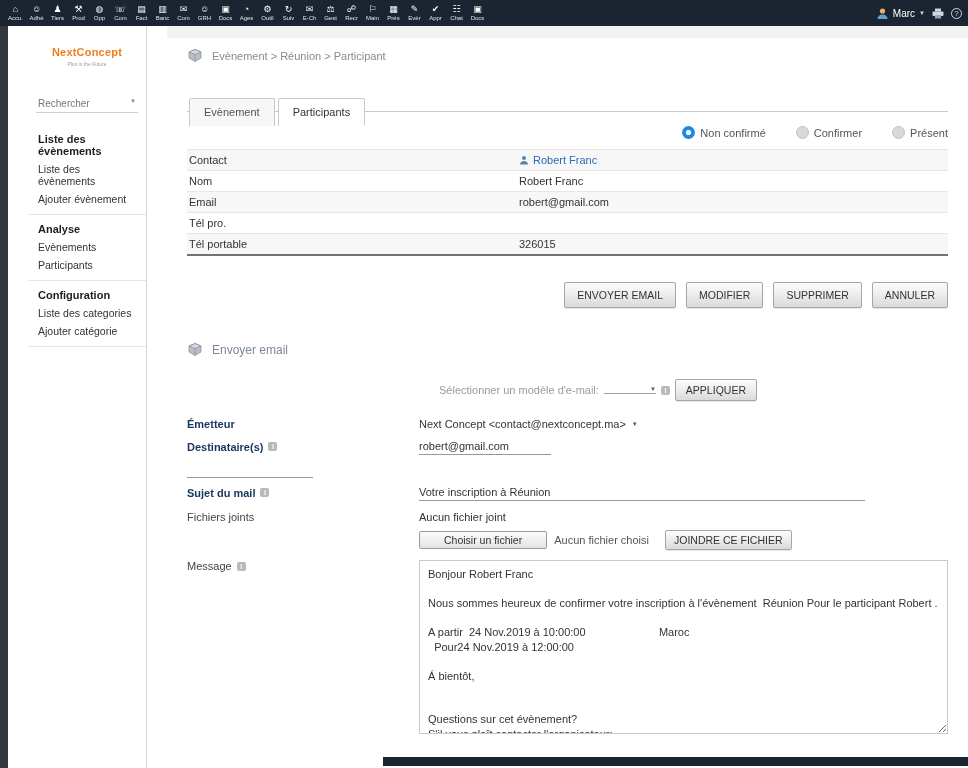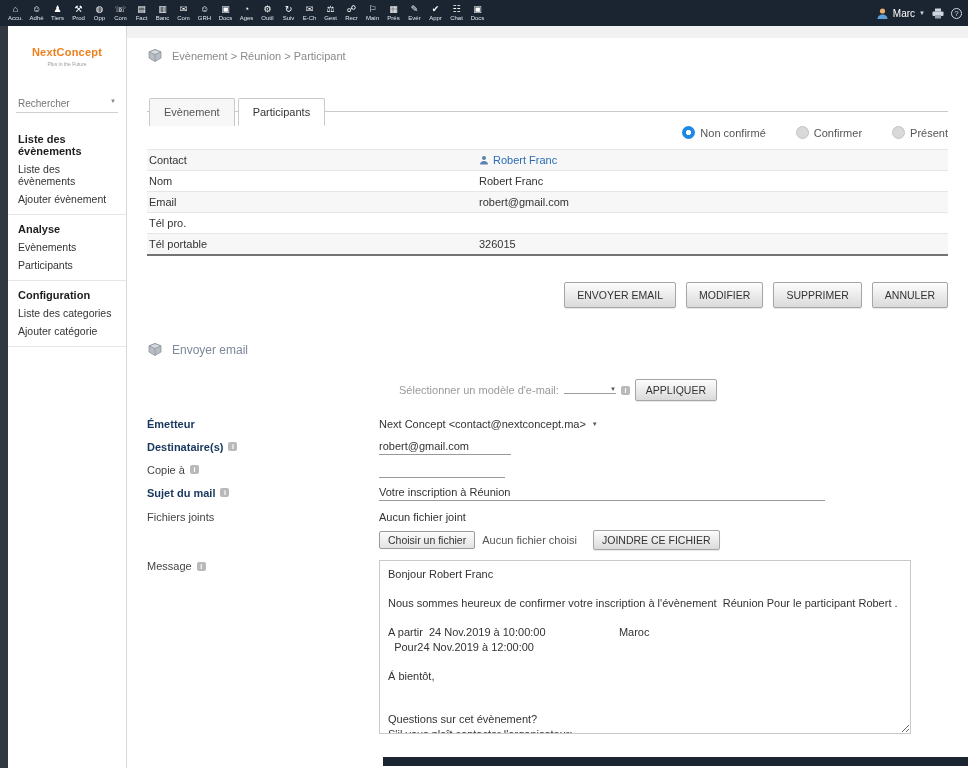--- a/index.html
+++ b/index.html
@@ -13,21 +13,21 @@
              color:#fff; cursor:pointer; }
   .tb-icon { font-size:9px; line-height:11px; }
   .tb-label { font-size:6px; line-height:7px; white-space:nowrap; color:#dfe5ec; }
   .tb-right { margin-left:auto; display:flex; align-items:center; gap:7px; color:#fff; font-size:10px; }
   .tb-user { display:flex; align-items:center; gap:4px; cursor:pointer; }
   .chev { font-size:6px; color:#cfd6df; }
   .help-circle { width:11px; height:11px; border:1px solid #cfd6df; border-radius:50%;
                  font-size:8px; line-height:10px; text-align:center; color:#cfd6df; cursor:pointer; }
 
   
-  .layout { display:flex; height:742px; }
+  .layout { display:flex; height:742px;gap:20px; }
   .edge-strip { width:8px; background:#32383f; }
   .sidebar { width:119px; background:#fff; border-right:1px solid #d8d8d8;
              display:flex; flex-direction:column; }
   .main { flex:1; background:#fff; padding:0 20px; position:relative; overflow:hidden; }
 
   
   .logo { margin:16px 4px 4px; text-align:center; }
   .logo-main { color:#ee7f1d; font-weight:bold; font-size:11px; letter-spacing:0.2px; }
   .logo-tag { display:block; font-size:5px; color:#9a9a9a; margin-top:1px; }
   .search-wrap { margin:22px 8px 0; position:relative; border-bottom:1px solid #cfcfcf; }
@@ -90,21 +90,21 @@
   .flabel.strong { color:#17365d; font-weight:bold; }
   .flabel.normal { color:#444; }
   .fsel { display:inline-flex; align-items:center; gap:6px; color:#333; cursor:pointer; }
   .uinput { border:none; border-bottom:1px solid #999; font-size:11px; color:#333;
             outline:none; padding:2px 0; background:transparent; font-family:inherit; }
   .w-recip { width:132px; } .w-cc { width:126px; } .w-subj { width:446px; }
 
   .files-col { display:flex; flex-direction:column; gap:7px; }
   .file-line { display:flex; align-items:center; font-size:11px; color:#555; }
   .file-btn { border:1px solid #9b9b9b; background:linear-gradient(#fbfbfb,#e3e3e3);
-              font-size:10.5px; color:#333; padding:2px 8px; border-radius:2px;
+              font-size:10.5px; color:#333; padding:2px 24px; border-radius:2px;
               cursor:pointer; font-family:inherit; }
   .nofile { margin-left:7px; }
   .join-btn { margin-left:16px; padding:3px 8px; }
 
   textarea.msg { width:532px; height:174px; border:1px solid #c9c9c9; font-family:inherit;
                  font-size:11px; color:#333; padding:6px 8px; line-height:1.32;
                  outline:none; resize:both; }
 
   .footer-bar { position:absolute; left:383px; right:0; bottom:2px; height:9px;
                 background:#1b2531; }
@@ -352,24 +352,20 @@
 
     <div class="frow">
       <span class="flabel strong">
         <span>Destinataire(s)</span>
         <span class="info">i</span>
       </span>
       <input class="uinput w-recip" type="text" value="robert@gmail.com" style="">
     </div>
 
     <div class="frow">
-      <span class="flabel normal">
-        <span>Copie à</span>
-        <span class="info">i</span>
-      </span>
       <input class="uinput w-cc" type="text" value="" style="">
     </div>
 
 
     <div class="frow">
       <span class="flabel strong">
         <span>Sujet du mail</span>
         <span class="info">i</span>
       </span>
       <input class="uinput w-subj" type="text" value="Votre inscription à Réunion" style="">

